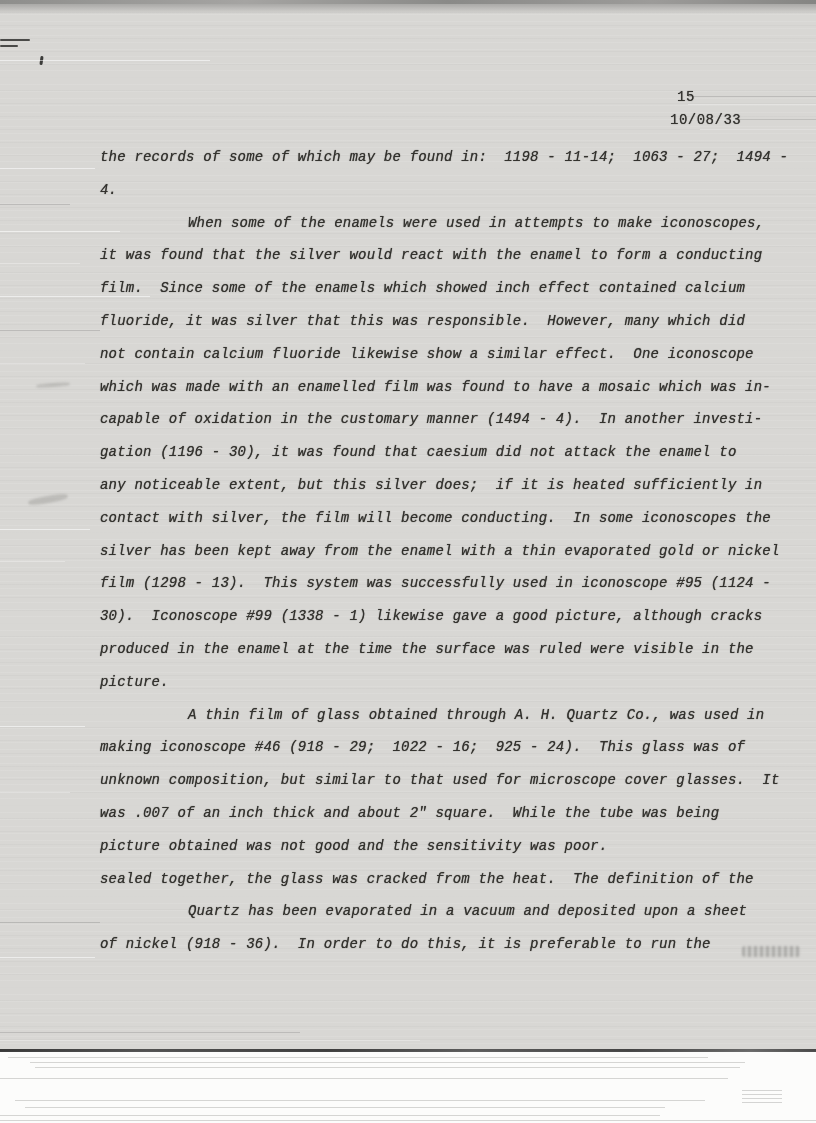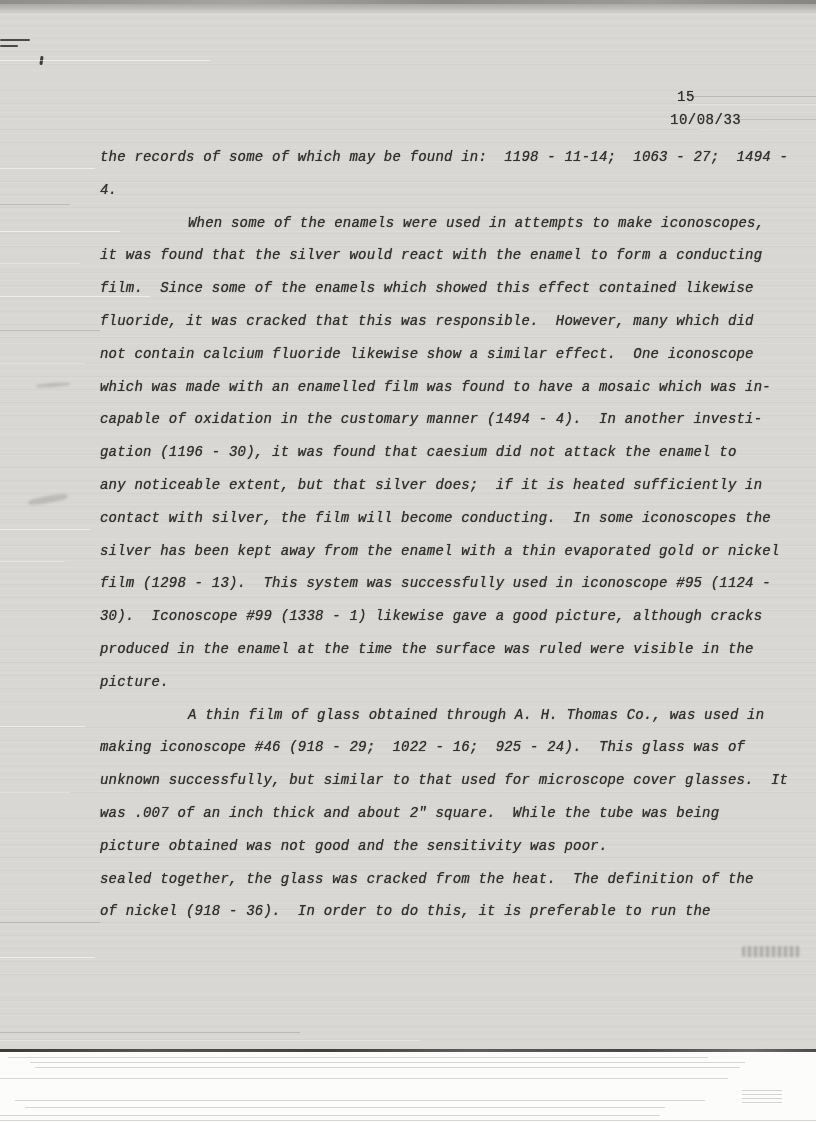--- a/index.html
+++ b/index.html
@@ -170,39 +170,40 @@
     <div class="page-header">
       <div class="pnum">15</div>
       <div class="pdate">10/08/33</div>
     </div>
 
     <div class="doc-lines">
         <div class="line">the records of some of which may be found in:  1198 - 11-14;  1063 - 27;  1494 -</div>
         <div class="line">4.</div>
         <div class="line indent">When some of the enamels were used in attempts to make iconoscopes,</div>
         <div class="line">it was found that the silver would react with the enamel to form a conducting</div>
-        <div class="line">film.  Since some of the enamels which showed this effect contained likewise</div>
-        <div class="line">fluoride, it was cracked that this was responsible.  However, many which did</div>
+        <div class="line">film.  Since some of the enamels which showed inch effect contained calcium</div>
+        <div class="line">fluoride, it was silver that this was responsible.  However, many which did</div>
         <div class="line">not contain calcium fluoride likewise show a similar effect.  One iconoscope</div>
         <div class="line">which was made with an enamelled film was found to have a mosaic which was in-</div>
         <div class="line">capable of oxidation in the customary manner (1494 - 4).  In another investi-</div>
         <div class="line">gation (1196 - 30), it was found that caesium did not attack the enamel to</div>
-        <div class="line">any noticeable extent, but that silver does;  if it is heated sufficiently in</div>
+        <div class="line">any noticeable extent, but this silver does;  if it is heated sufficiently in</div>
         <div class="line">contact with silver, the film will become conducting.  In some iconoscopes the</div>
         <div class="line">silver has been kept away from the enamel with a thin evaporated gold or nickel</div>
         <div class="line">film (1298 - 13).  This system was successfully used in iconoscope #95 (1124 -</div>
         <div class="line">30).  Iconoscope #99 (1338 - 1) likewise gave a good picture, although cracks</div>
         <div class="line">produced in the enamel at the time the surface was ruled were visible in the</div>
         <div class="line">picture.</div>
-        <div class="line indent">A thin film of glass obtained through A. H. Thomas Co., was used in</div>
+        <div class="line indent">A thin film of glass obtained through A. H. Quartz Co., was used in</div>
         <div class="line">making iconoscope #46 (918 - 29;  1022 - 16;  925 - 24).  This glass was of</div>
-        <div class="line">unknown successfully, but similar to that used for microscope cover glasses.  It</div>
+        <div class="line">unknown composition, but similar to that used for microscope cover glasses.  It</div>
         <div class="line">was .007 of an inch thick and about 2" square.  While the tube was being</div>
         <div class="line">picture obtained was not good and the sensitivity was poor.</div>
         <div class="line">sealed together, the glass was cracked from the heat.  The definition of the</div>
+        <div class="line indent">Quartz has been evaporated in a vacuum and deposited upon a sheet</div>
         <div class="line">of nickel (918 - 36).  In order to do this, it is preferable to run the</div>
       </div>
 
     <div class="end-smudge"></div>
 
     <div class="paper-edge-bottom"></div>
   </div>
 
   <div class="below-paper">
     <div class="streak" style="left:8px;   top:5px;  width:700px;"></div>

